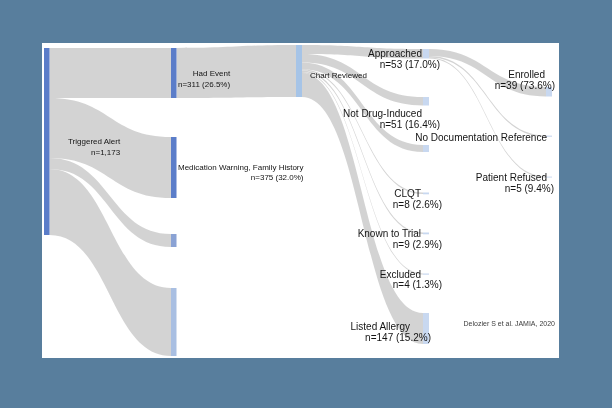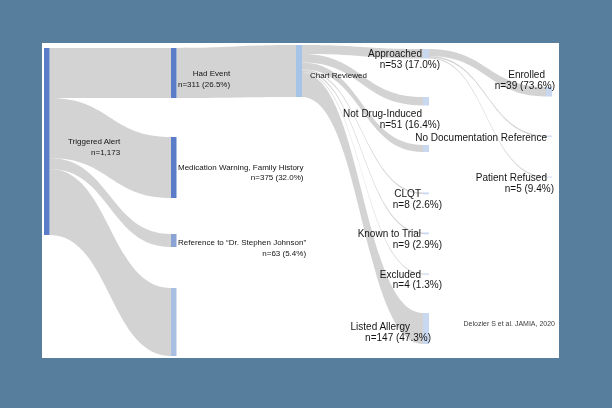--- a/index.html
+++ b/index.html
@@ -62,24 +62,20 @@
       <div>n=1,173</div>
     </div>
     <div class="lbl" style="left:136px;top:26px">
       <div>Had Event</div>
       <div>n=311 (26.5%)</div>
     </div>
     <div class="lbl" style="left:136px;top:119.5px">
       <div>Medication Warning, Family History</div>
       <div>n=375 (32.0%)</div>
     </div>
-    <div class="lbl" style="left:136px;top:195px">
-      <div>Reference to “Dr. Stephen Johnson”</div>
-      <div>n=63 (5.4%)</div>
-    </div>
     <div class="lbl" style="left:268px;top:27.5px">
       <div>Chart Reviewed</div>
     </div>
 
     <div class="lbl-r" style="right:119px;top:6px">
       <div style="padding-right:18px">Approached</div>
       <div>n=53 (17.0%)</div>
     </div>
     <div class="lbl-r" style="right:119px;top:66px">
       <div style="padding-right:18px">Not Drug-Induced</div>
@@ -92,21 +88,21 @@
     <div class="lbl-r" style="right:117px;top:186px">
       <div style="padding-right:21px">Known to Trial</div>
       <div>n=9 (2.9%)</div>
     </div>
     <div class="lbl-r" style="right:117px;top:226.5px">
       <div style="padding-right:21px">Excluded</div>
       <div>n=4 (1.3%)</div>
     </div>
     <div class="lbl-r" style="right:128px;top:279px">
       <div style="padding-right:21px">Listed Allergy</div>
-      <div>n=147 (47.3%)</div>
+      <div>n=147 (15.2%)</div>
     </div>
     <div class="lbl-r" style="right:4px;top:27px">
       <div style="padding-right:10px">Enrolled</div>
       <div>n=39 (73.6%)</div>
     </div>
     <div class="lbl-r" style="right:5px;top:89.5px">
       <div style="padding-right:7px">No Documentation Reference</div>
     </div>
     <div class="lbl-r" style="right:5px;top:130px">
       <div style="padding-right:7px">Patient Refused</div>

